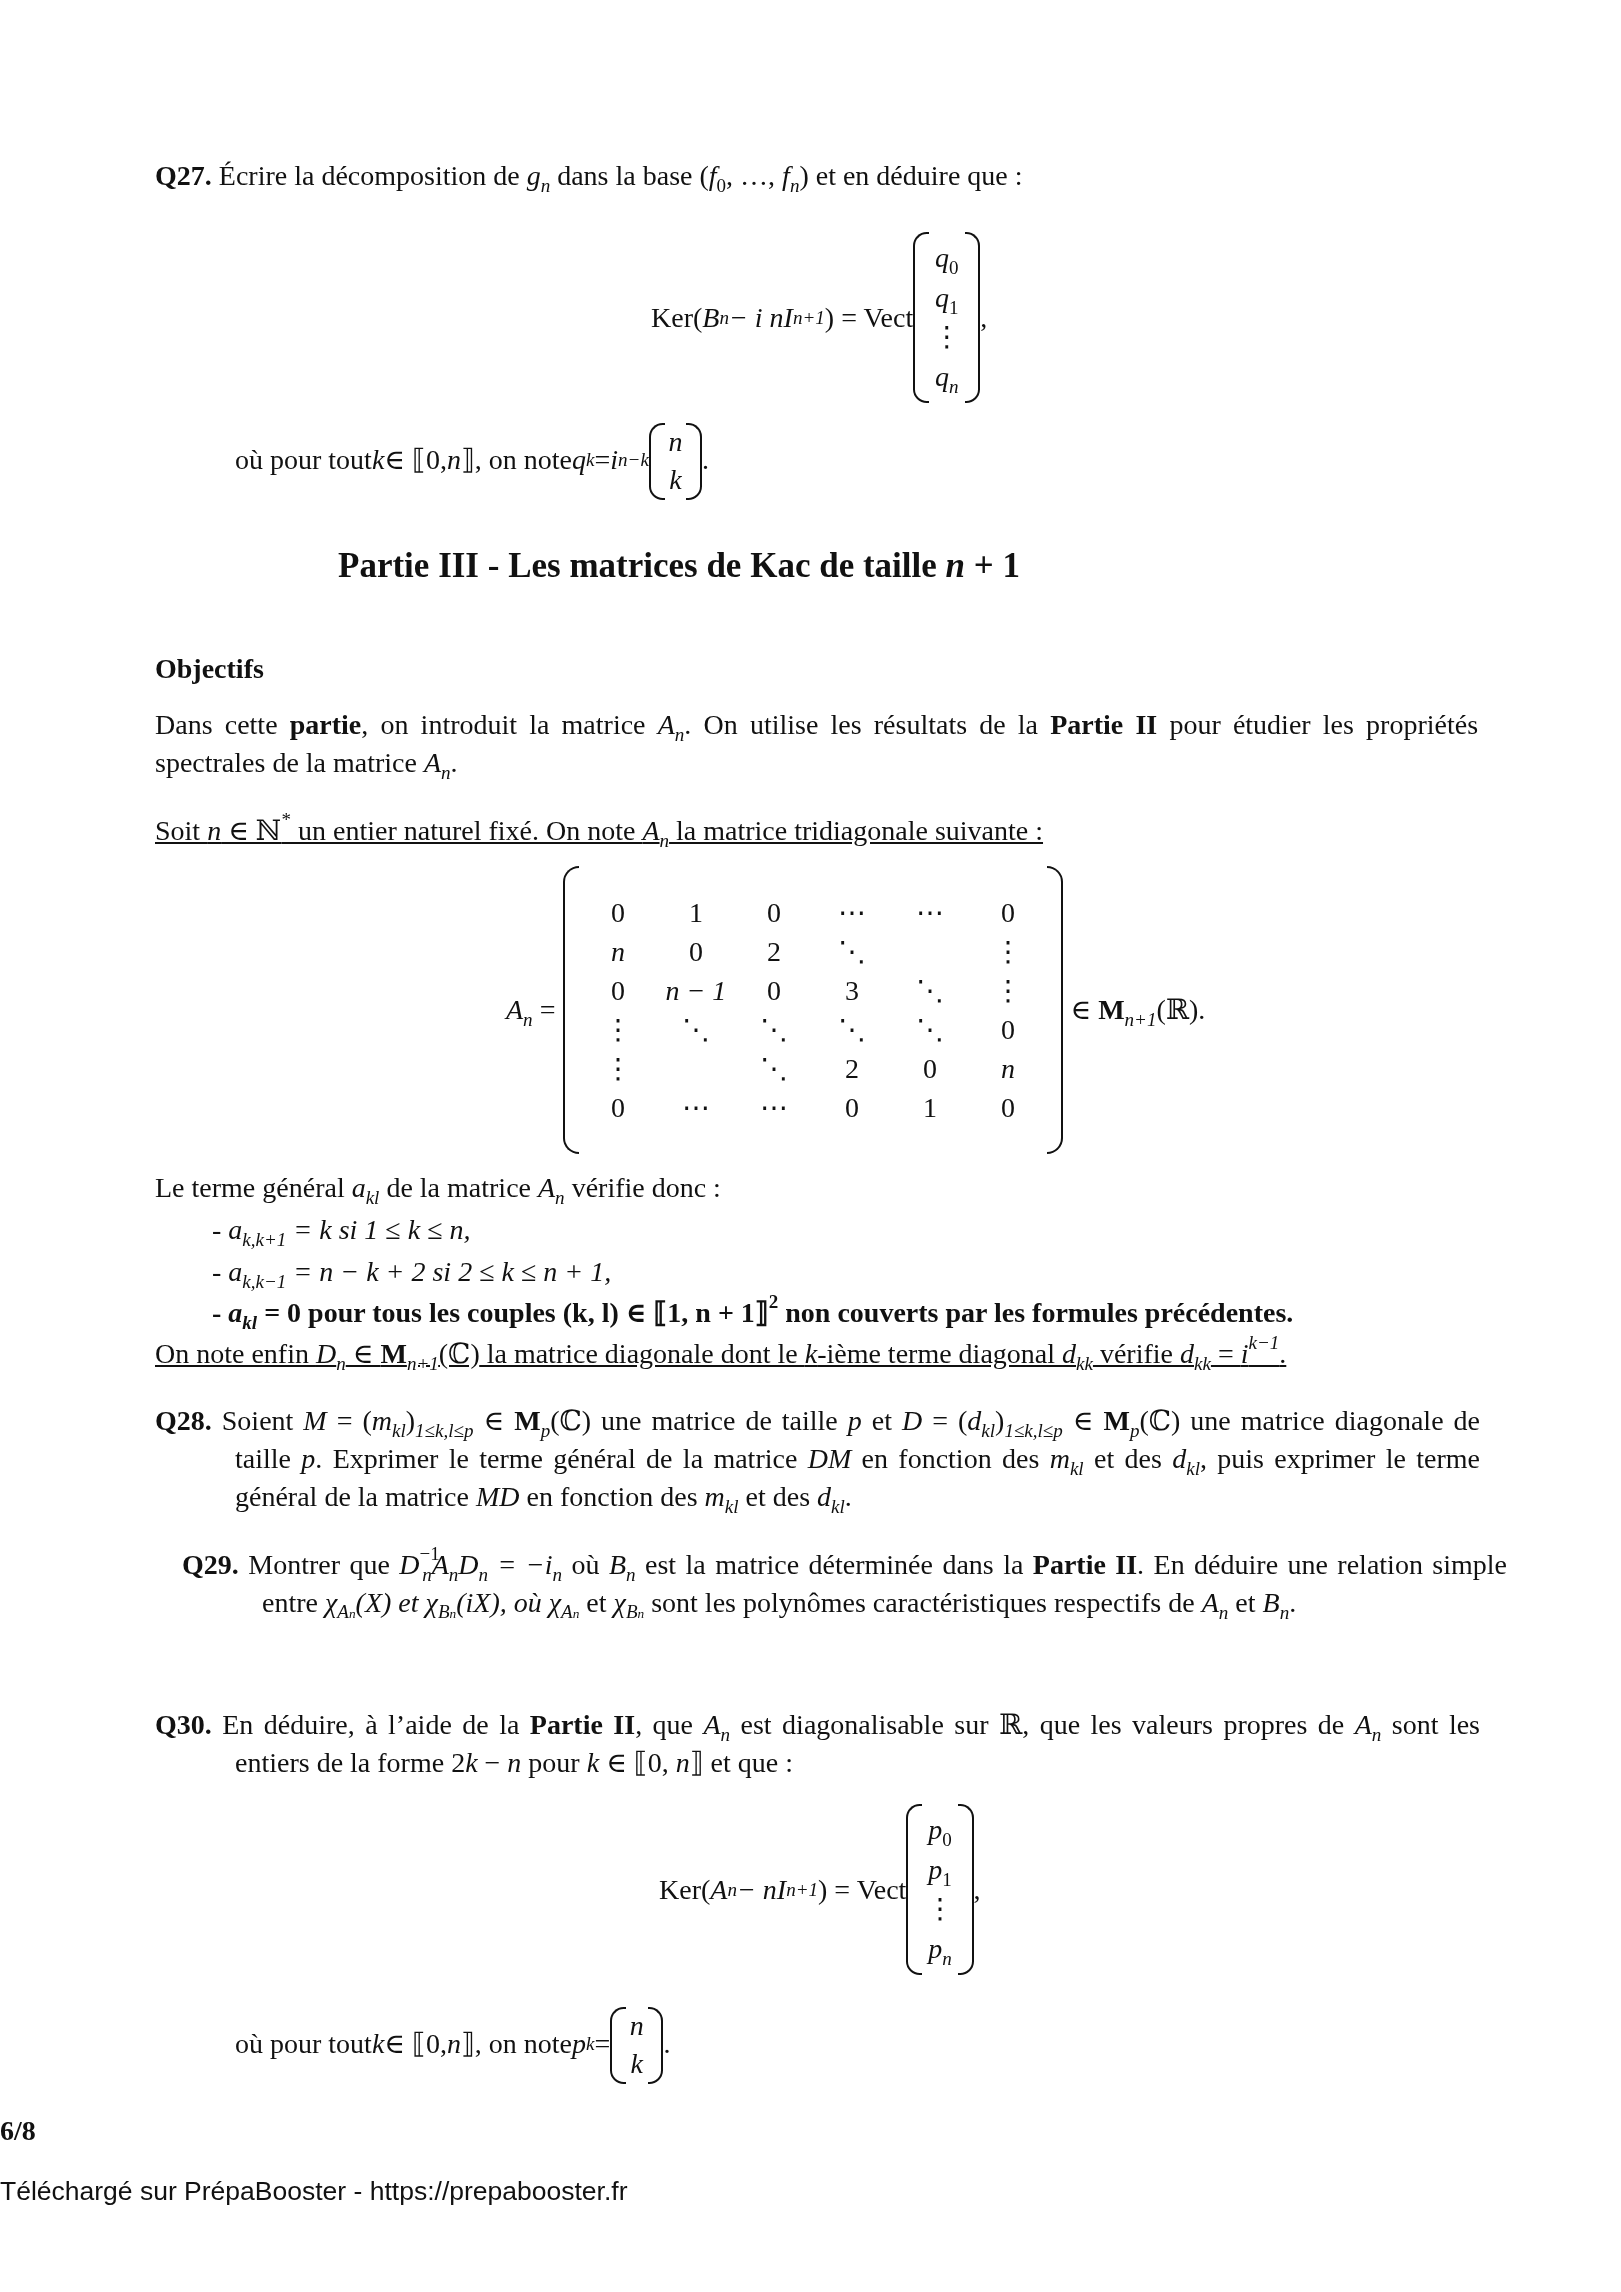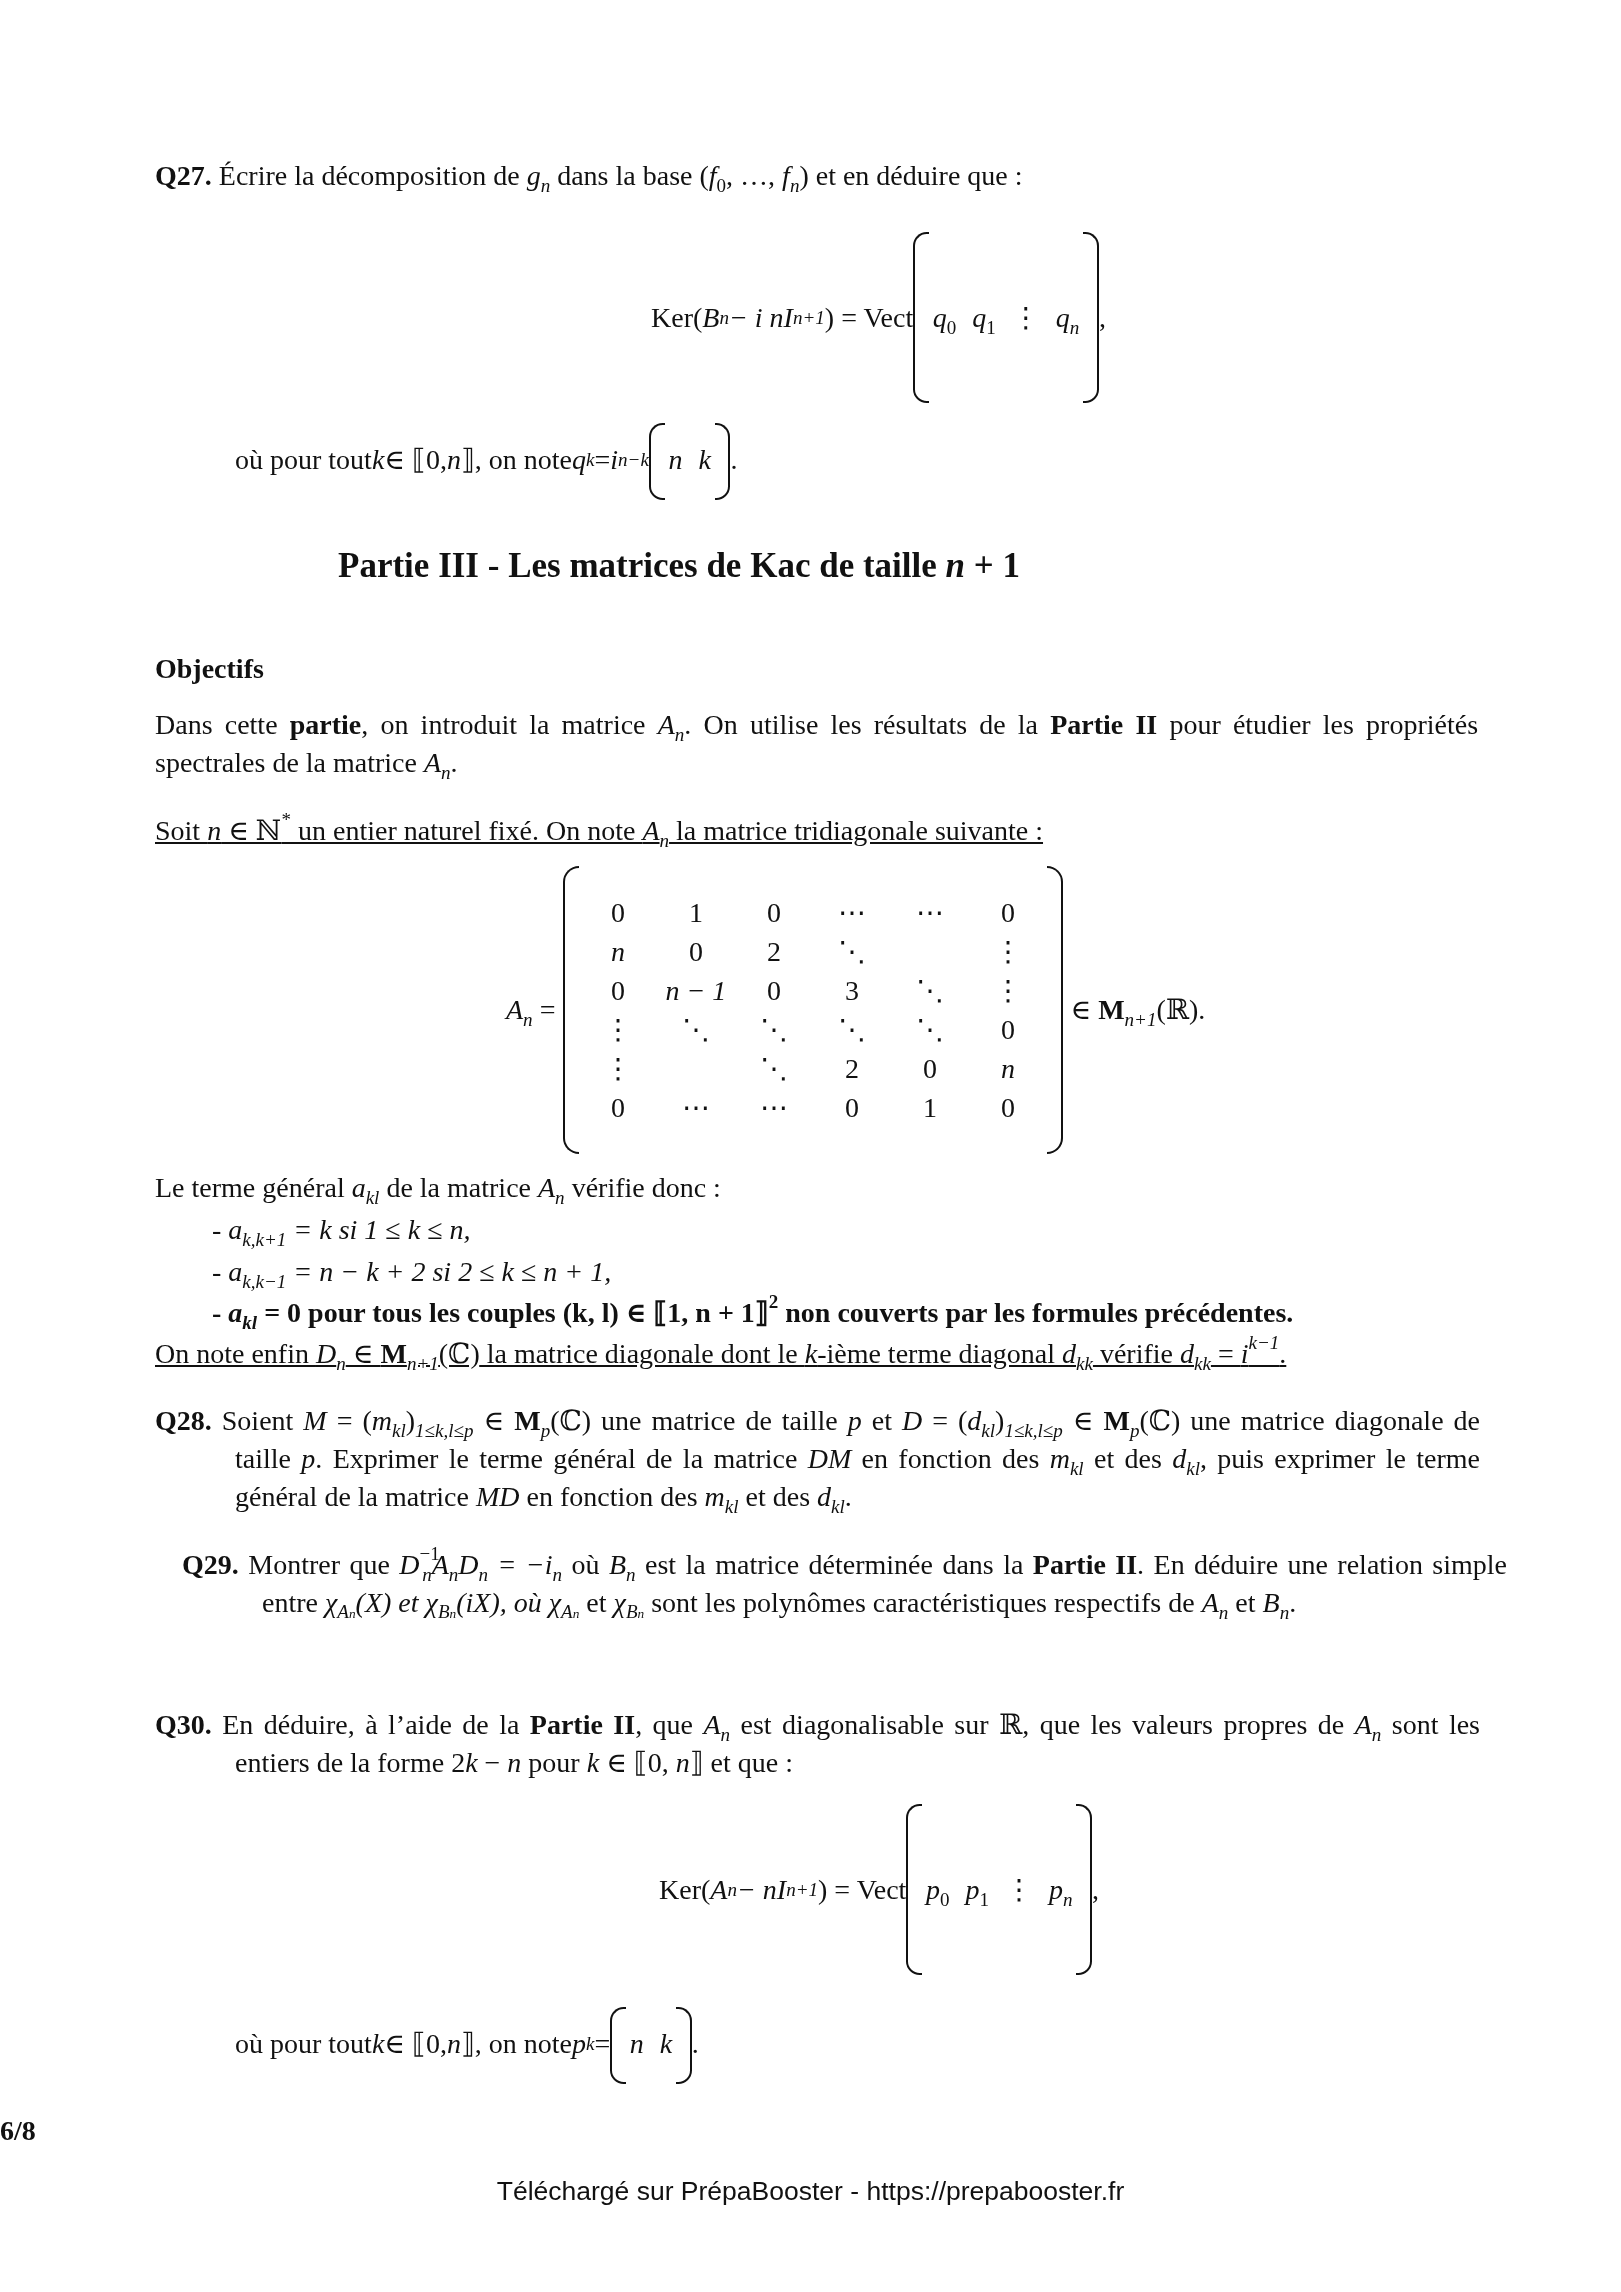--- a/index.html
+++ b/index.html
@@ -19,30 +19,29 @@
   .qbody { margin-left: 80px; text-align: justify; }
   .qfirst { text-indent: -80px; }
   
   .colvec {
     display: inline-flex; align-items: center; vertical-align: middle;
   }
   .paren { font-size: 1em; width: 13.7px; height: 100%; border: 2px solid #111; }
   .pl { border-right: none; border-radius: 13.7px 0 0 13.7px; }
   .pr { border-left: none; border-radius: 0 13.7px 13.7px 0; }
   .vec-inner {
-    display: flex; flex-direction: row; align-items: center; justify-content: space-between;
+    display: flex; flex-direction: column; align-items: center; justify-content: space-between;
     padding: 0 3.9px;
-    gap: 16px;
   }
   .binom { display: inline-flex; vertical-align: middle; align-items: stretch; height: 73px; }
   .binom .vec-inner { justify-content: space-around; }
   .matrix-wrap { position: absolute; display: flex; align-items: center; }
   table.mat { border-collapse: collapse; }
   table.mat td { text-align: center; padding: 0; height: 39px; width: 78px; font-size: 28px; }
-  .footer { position: absolute; left: 0; width: 1621px; text-align: center;
+  .footer { position: absolute; left: 0; width: 1621px; text-align: left;
     font-family: "Liberation Sans", "DejaVu Sans", sans-serif; font-size: 26.5px; top: 2174px; }
   .pagenum { position: absolute; left: 0; width: 1621px; text-align: left; top: 2112px; font-weight: bold; font-size: 28px; }
   .title { position: absolute; left: 0; width: 1358px; text-align: center; top: 542px; font-weight: bold; font-size: 35px; }
 </style>
 </head>
 <body>
 
 <div class="qblock" style="top:157px;">
   <span class="qlabel">Q27.</span>
   <span>Écrire la décomposition de </span><i>g</i><sub class="it">n</sub><span> dans la base (</span><i>f</i><sub>0</sub><span>, …, </span><i>f</i><sub class="it">n</sub><span>) et en déduire que :</span>

